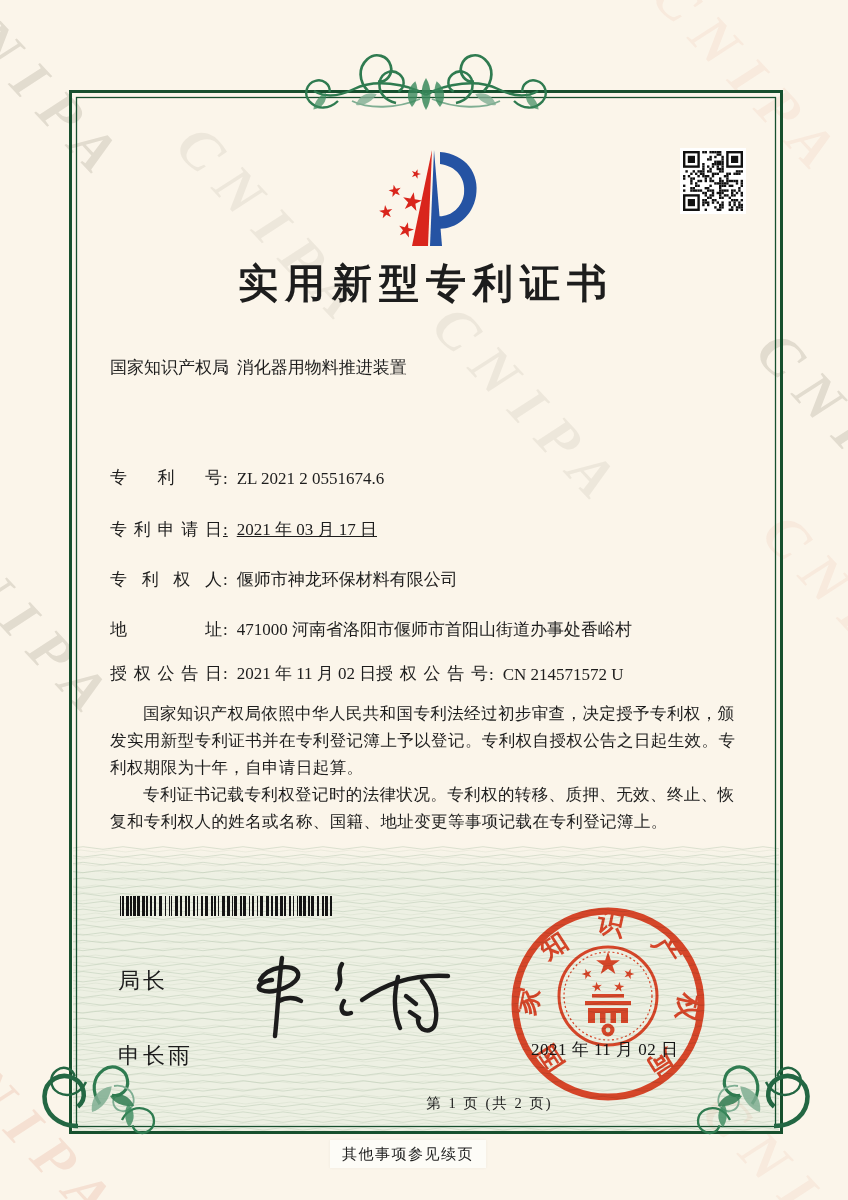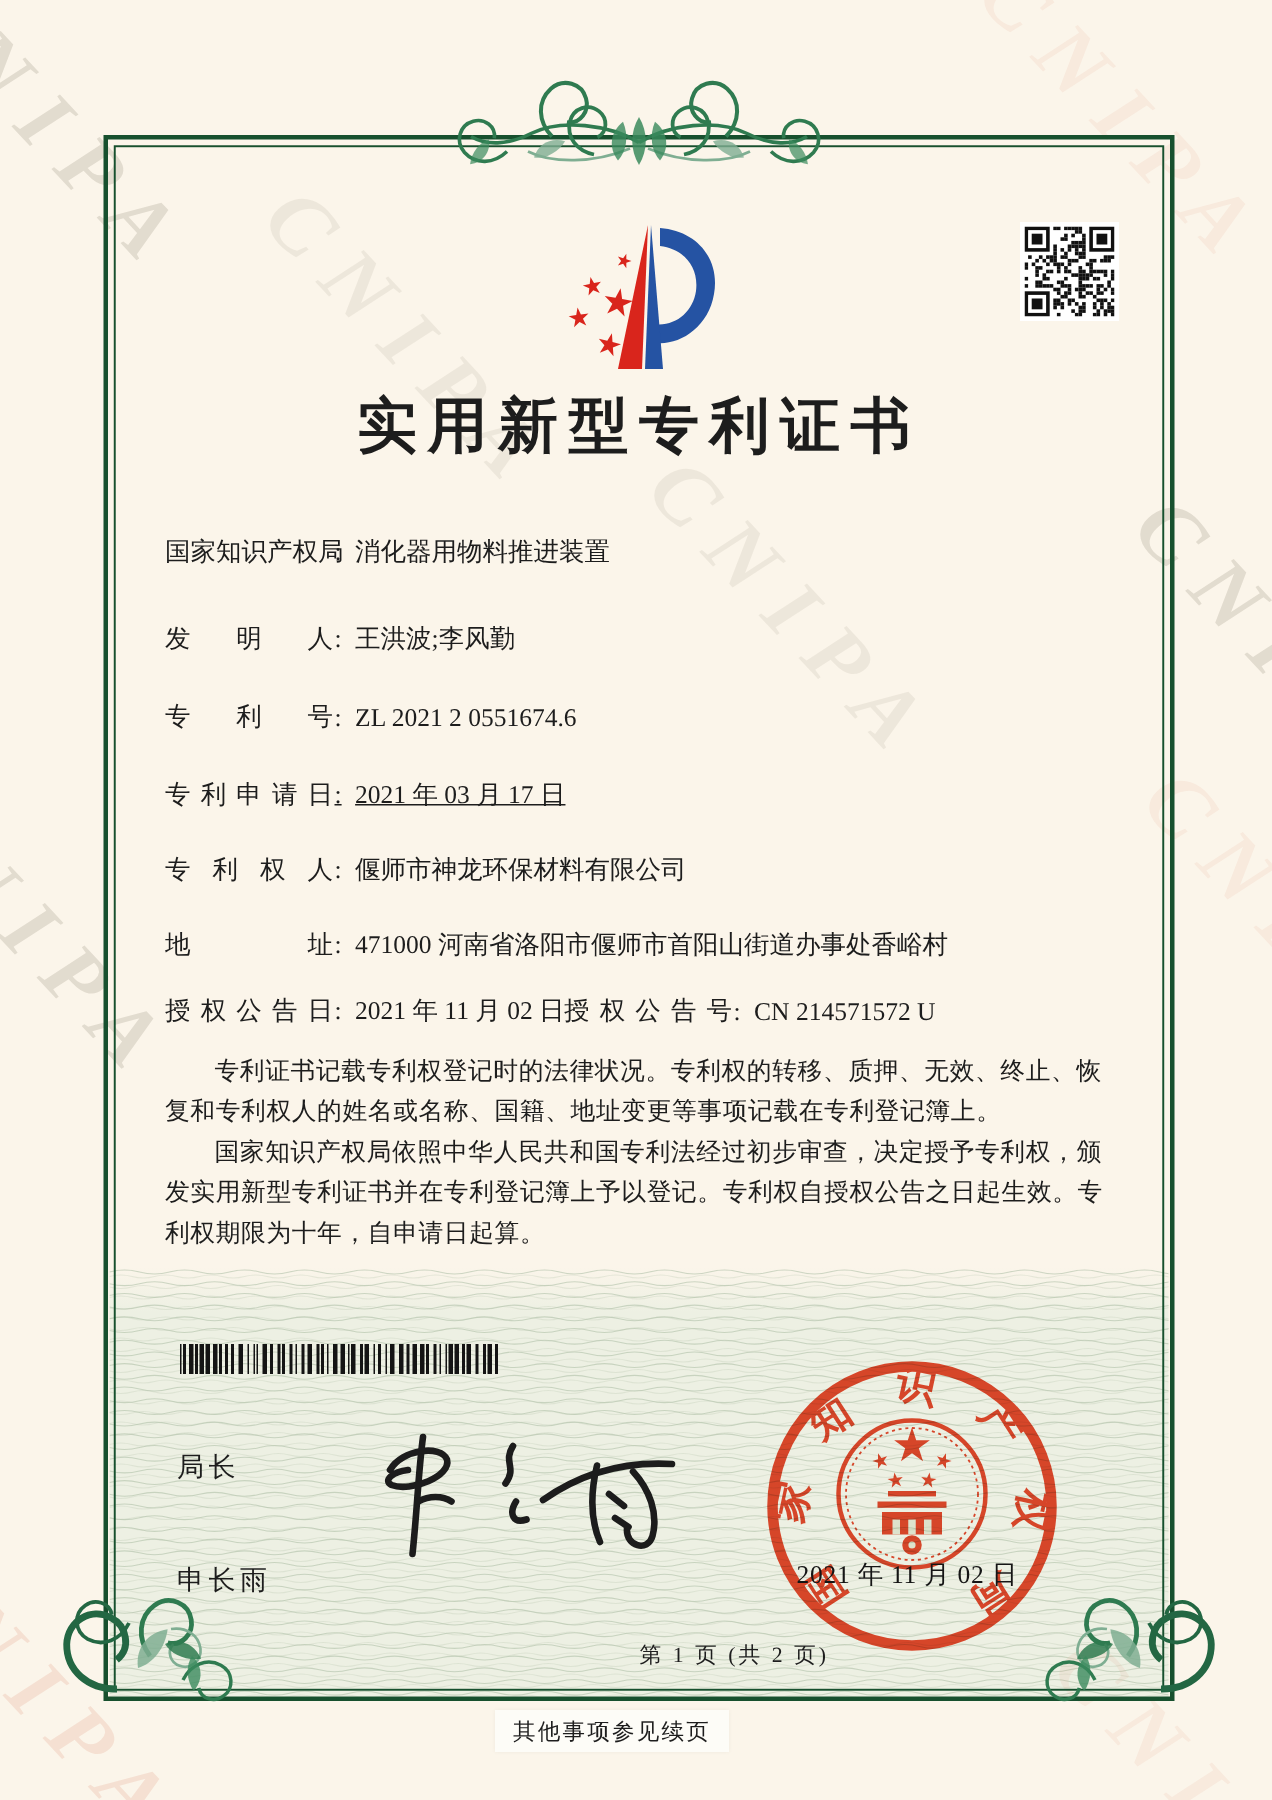--- a/index.html
+++ b/index.html
@@ -24,21 +24,21 @@
   .fgroup2{position:absolute;left:266px;top:0;white-space:nowrap;}
   
   .body-text{left:110px;top:700px;width:638px;font-size:16.5px;line-height:27px;
              letter-spacing:0.4px;z-index:2;}
   .body-text p{margin:0;text-indent:2em;}
   
   .waves{left:73px;top:845px;width:706px;height:286px;z-index:0;
          background:linear-gradient(180deg, rgba(238,241,228,0) 0px, #edf0e3 30px);}
   .barcode{left:120px;top:896px;width:218px;height:20px;z-index:2;font-size:0;}
   .barcode span{display:inline-block;height:100%;background:#141414;vertical-align:top;}
-  .officer{left:118px;font-size:18px;letter-spacing:3px;z-index:2;}
+  .officer{left:118px;font-size:22px;letter-spacing:3px;z-index:2;}
   .sig{left:246px;top:946px;z-index:2;}
   .seal{left:508px;top:904px;width:200px;height:200px;z-index:2;opacity:.93;mix-blend-mode:multiply;}
   .seal-date{left:531px;top:1038px;font-size:17px;letter-spacing:0.5px;color:#151515;z-index:3;white-space:nowrap;}
   .page-info{left:70px;top:1094px;width:839px;text-align:center;font-size:14.5px;letter-spacing:2px;z-index:2;}
   .note-box{left:330px;top:1140px;width:156px;height:28px;background:#fdfcf7;z-index:2;
             display:flex;align-items:center;justify-content:center;font-size:15px;letter-spacing:1.5px;
             box-shadow:0 0 3px rgba(0,0,0,0.05);}
   .qr{left:680px;top:148px;width:66px;height:66px;background:#ffffff;padding:3px;box-sizing:border-box;z-index:2;}
   .logo{left:362px;top:144px;z-index:2;}
   svg{display:block;}
@@ -400,45 +400,42 @@
         <rect x="1" y="19" width="5" height="5" fill="#fff"></rect>
         <rect x="2" y="20" width="3" height="3" fill="#111"></rect>
       </svg>
   </div>
 
   <div class="abs title">实用新型专利证书</div>
 
   <div class="frow" style="top:356px;">
     <span class="flabel">国家知识产权局</span><span class="fcolon">:</span><span>消化器用物料推进装置</span>
   </div>
-  <div class="frow" style="top:414px;">
-    <span class="flabel">发明人</span><span class="fcolon">:</span><span>王洪波;李风勤</span>
-  </div>
   <div class="frow" style="top:466px;">
     <span class="flabel">专利号</span><span class="fcolon">:</span><span>ZL 2021 2 0551674.6</span>
   </div>
   <div class="frow" style="top:518px;text-decoration:underline;">
     <span class="flabel">专利申请日</span><span class="fcolon">:</span><span>2021 年 03 月 17 日</span>
   </div>
   <div class="frow" style="top:568px;">
     <span class="flabel">专利权人</span><span class="fcolon">:</span><span>偃师市神龙环保材料有限公司</span>
   </div>
   <div class="frow" style="top:618px;">
     <span class="flabel">地址</span><span class="fcolon">:</span><span>471000  河南省洛阳市偃师市首阳山街道办事处香峪村</span>
   </div>
   <div class="frow" style="top:662px;width:650px;">
     <span class="flabel">授权公告日</span><span class="fcolon">:</span><span>2021 年 11 月 02 日</span>
     <span class="fgroup2">
       <span class="flabel">授权公告号</span><span class="fcolon">:</span><span>CN 214571572 U</span>
     </span>
   </div>
 
   <div class="abs body-text">
+    <p>国家知识产权局依照中华人民共和国专利法经过初步审查，决定授予专利权，颁发实用新型专利证书并在专利登记簿上予以登记。专利权自授权公告之日起生效。专利权期限为十年，自申请日起算。</p>
     <p>专利证书记载专利权登记时的法律状况。专利权的转移、质押、无效、终止、恢复和专利权人的姓名或名称、国籍、地址变更等事项记载在专利登记簿上。</p>
-    <p>国家知识产权局依照中华人民共和国专利法经过初步审查，决定授予专利权，颁发实用新型专利证书并在专利登记簿上予以登记。专利权自授权公告之日起生效。专利权期限为十年，自申请日起算。</p>
   </div>
 
   <div class="abs barcode" id="barcode"><span style="width: 1px; margin-right: 1px;"></span><span style="width: 2px; margin-right: 2px;"></span><span style="width: 3px; margin-right: 1px;"></span><span style="width: 2px; margin-right: 1px;"></span><span style="width: 3px; margin-right: 1px;"></span><span style="width: 3px; margin-right: 2px;"></span><span style="width: 3px; margin-right: 1px;"></span><span style="width: 2px; margin-right: 2px;"></span><span style="width: 2px; margin-right: 2px;"></span><span style="width: 2px; margin-right: 3px;"></span><span style="width: 3px; margin-right: 3px;"></span><span style="width: 1px; margin-right: 3px;"></span><span style="width: 1px; margin-right: 1px;"></span><span style="width: 1px; margin-right: 3px;"></span><span style="width: 3px; margin-right: 2px;"></span><span style="width: 2px; margin-right: 3px;"></span><span style="width: 2px; margin-right: 1px;"></span><span style="width: 2px; margin-right: 3px;"></span><span style="width: 2px; margin-right: 2px;"></span><span style="width: 1px; margin-right: 3px;"></span><span style="width: 2px; margin-right: 2px;"></span><span style="width: 3px; margin-right: 3px;"></span><span style="width: 2px; margin-right: 1px;"></span><span style="width: 2px; margin-right: 2px;"></span><span style="width: 1px; margin-right: 3px;"></span><span style="width: 3px; margin-right: 2px;"></span><span style="width: 3px; margin-right: 2px;"></span><span style="width: 1px; margin-right: 1px;"></span><span style="width: 3px; margin-right: 3px;"></span><span style="width: 2px; margin-right: 1px;"></span><span style="width: 3px; margin-right: 3px;"></span><span style="width: 1px; margin-right: 2px;"></span><span style="width: 2px; margin-right: 3px;"></span><span style="width: 1px; margin-right: 2px;"></span><span style="width: 3px; margin-right: 3px;"></span><span style="width: 3px; margin-right: 2px;"></span><span style="width: 2px; margin-right: 2px;"></span><span style="width: 3px; margin-right: 2px;"></span><span style="width: 3px; margin-right: 1px;"></span><span style="width: 2px; margin-right: 3px;"></span><span style="width: 2px; margin-right: 2px;"></span><span style="width: 1px; margin-right: 3px;"></span><span style="width: 1px; margin-right: 1px;"></span><span style="width: 3px; margin-right: 1px;"></span><span style="width: 3px; margin-right: 2px;"></span><span style="width: 2px; margin-right: 1px;"></span><span style="width: 3px; margin-right: 3px;"></span><span style="width: 2px; margin-right: 3px;"></span><span style="width: 2px; margin-right: 1px;"></span><span style="width: 3px; margin-right: 2px;"></span><span style="width: 2px; margin-right: 2px;"></span></div>
 
   <div class="abs officer" style="top:966px;">局长</div>
   <div class="abs officer" style="top:1001px;margin-top:40px;">申长雨</div>
 
   <svg class="abs sig" width="215" height="95" viewBox="0 0 215 95">
     <g stroke="#1c1c1c" stroke-width="4.4" fill="none" stroke-linecap="round" stroke-linejoin="round">
       <path d="M36 12 C33 34 32 62 29 90"></path>

